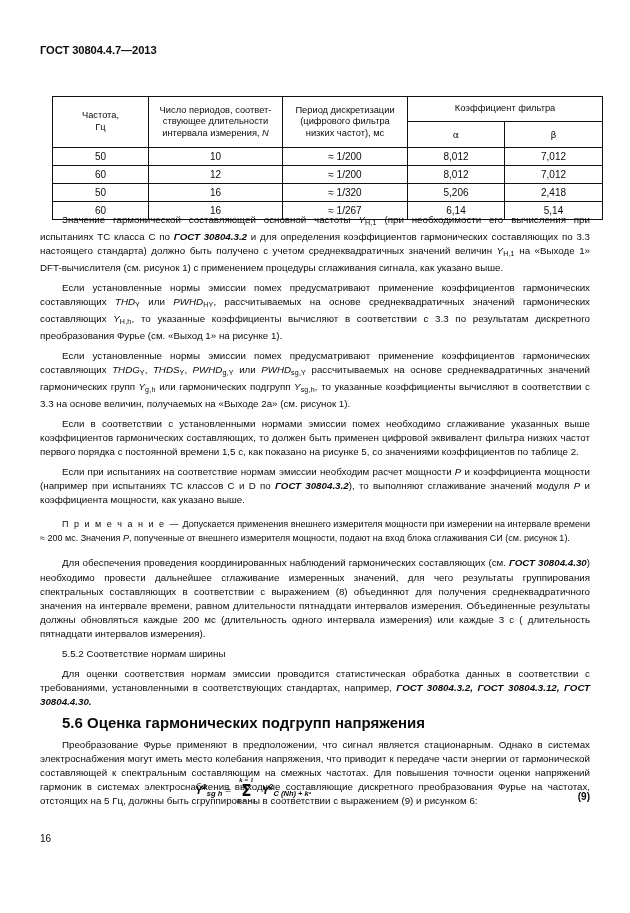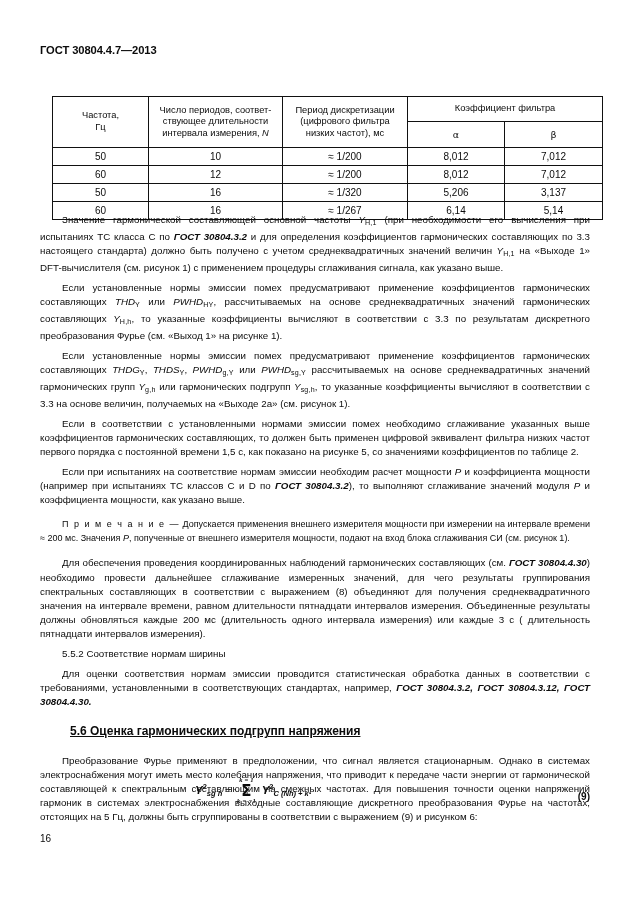--- a/index.html
+++ b/index.html
@@ -126,26 +126,25 @@
   .note .spaced { letter-spacing: 1.5px; }
 
   .gap { height: 11px; }
   .gap-s { height: 7px; }
 
   
   .sec-num {
     text-indent: 22px;
   }
   h3.sec {
-    margin: 8px;
+    margin: 0;
     text-indent: 22px;
-    font-size: 12px;
+    font-size: 15px;
     font-weight: bold;
     line-height: 14.1px;
-    text-decoration: underline;
   }
 
   
   .formula-row {
     position: absolute;
     left: 40px;
     top: 778px;
     width: 550px;
     height: 40px;
     font-weight: bold;
@@ -263,21 +262,21 @@
           <td>12</td>
           <td>≈ 1/200</td>
           <td>8,012</td>
           <td>7,012</td>
         </tr>
         <tr>
           <td>50</td>
           <td>16</td>
           <td>≈ 1/320</td>
           <td>5,206</td>
-          <td>3,137</td>
+          <td>2,418</td>
         </tr>
         <tr>
           <td>60</td>
           <td>16</td>
           <td>≈ 1/267</td>
           <td>6,14</td>
           <td>5,14</td>
         </tr>
       </tbody>
     </table>

